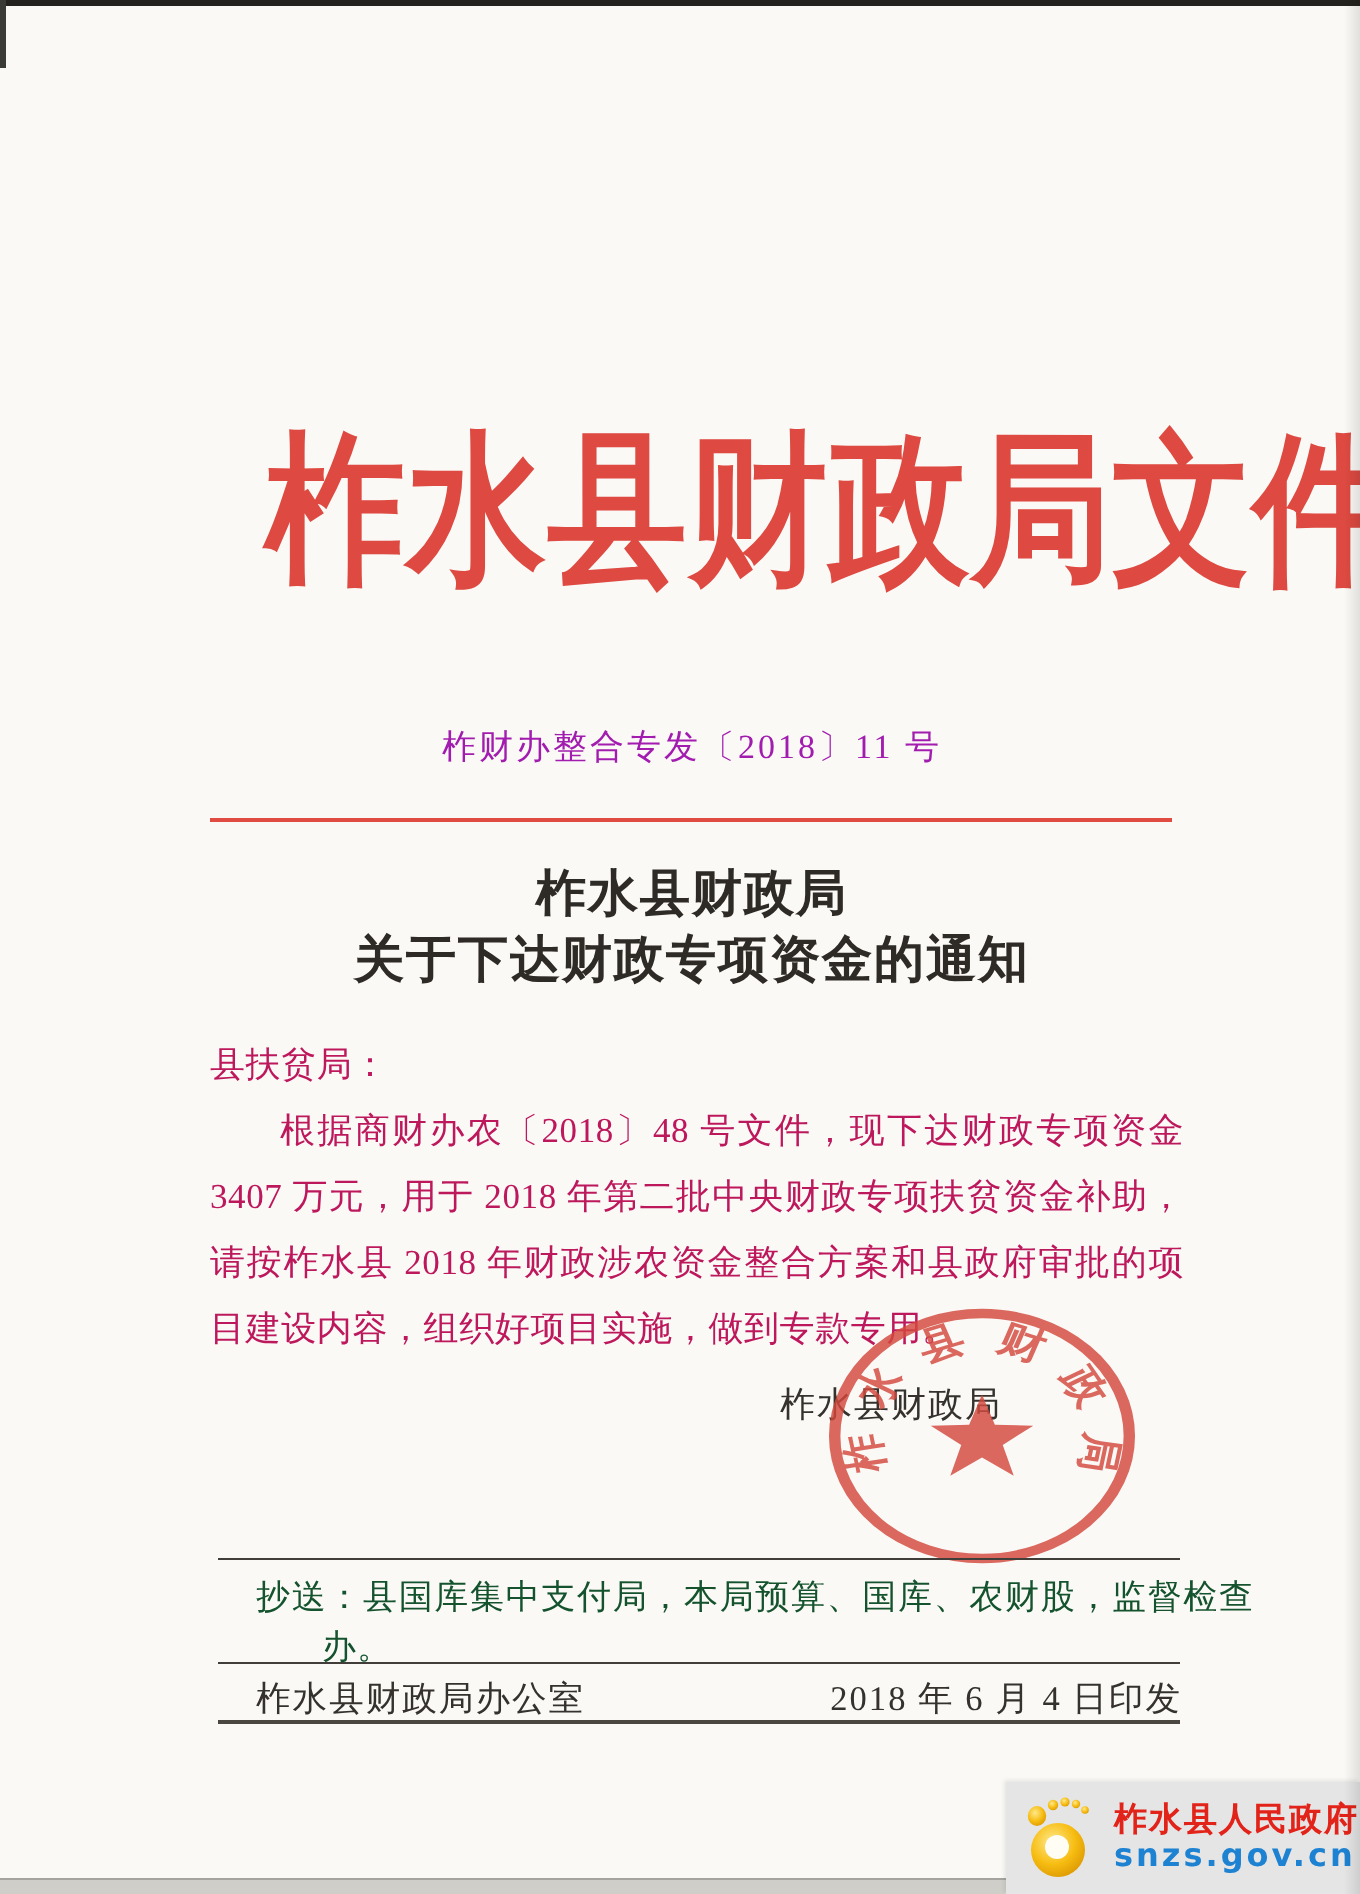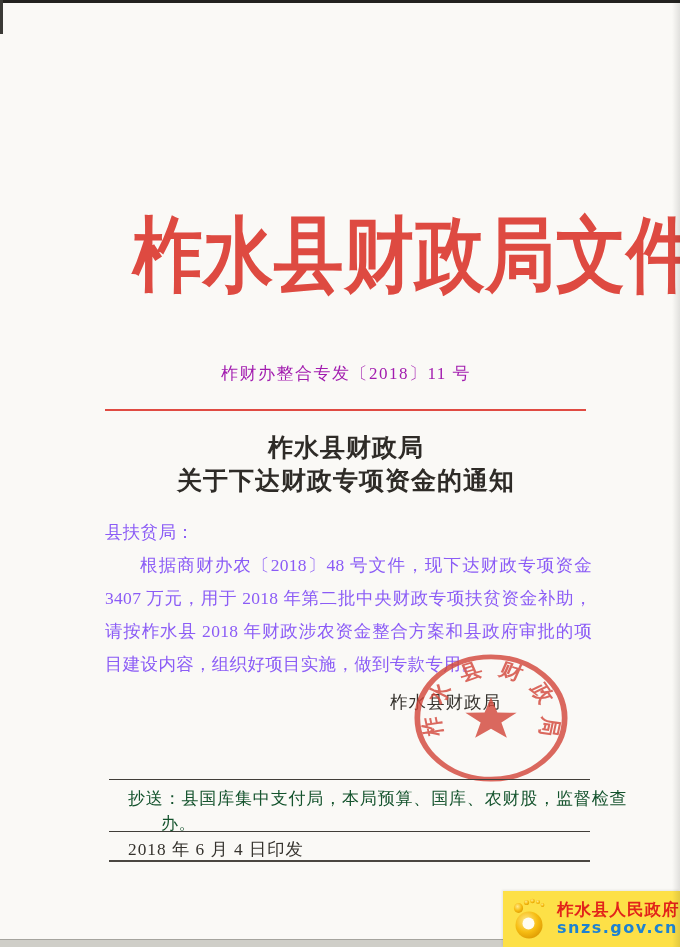--- a/index.html
+++ b/index.html
@@ -38,21 +38,21 @@
   .red-line{
     position:absolute;left:0;top:409px;width:481px;height:2px;background:#e04b42;
   }
   .notice-title{
     position:absolute;left:0;top:431px;width:482px;
     text-align:center;font-weight:bold;color:#2e2b27;
     font-size:25px;line-height:33px;letter-spacing:1px;
   }
   .body-block{
     position:absolute;left:0;top:516px;width:487px;
-    font-size:17.5px;line-height:33px;color:#8b5cf6;
+    font-size:17.5px;line-height:33px;color:#be185d;
     text-align:justify;letter-spacing:0.3px;
   }
   .body-block p{margin:0;text-indent:2em;}
   .signature{
     position:absolute;left:285px;top:686px;width:200px;
     font-size:17.5px;line-height:32px;color:#35322d;letter-spacing:1px;
   }
   .seal{
     position:absolute;left:303px;top:649px;width:166px;height:138px;
     opacity:0.82;pointer-events:none;
@@ -67,21 +67,21 @@
     padding-left:33px;text-indent:-33px;text-align:justify;letter-spacing:0.5px;
   }
   .footer-row{
     position:absolute;left:23px;top:837px;width:463px;
     display:flex;justify-content:space-between;
     font-size:17.3px;color:#35322d;letter-spacing:1px;
   }
 
   .site-logo{
     position:absolute;left:503px;top:891px;width:177px;height:56px;
-    background:#fde047;box-shadow:-1px -1px 2px rgba(0,0,0,0.08);
+    background:#e5e5e5;box-shadow:-1px -1px 2px rgba(0,0,0,0.08);
     display:flex;align-items:center;
   }
   .site-logo .foot{width:44px;height:48px;margin-left:6px;flex:0 0 auto;}
   .site-logo .texts{margin-left:4px;line-height:1.18;}
   .site-logo .gov-name{
     font-size:16.5px;font-weight:bold;color:#e2231a;
     font-family:"Liberation Serif","DejaVu Serif",serif;letter-spacing:1px;
   }
   .site-logo .gov-url{
     font-size:16px;font-weight:bold;color:#1d82d2;
@@ -128,20 +128,21 @@
       </g>
     </svg>
 
     <div class="footer-line l1"></div>
 
     <div class="footer-cc"><span>抄送：</span><span>县国库集中支付局，本局预算、国库、农财股，监督检查办。</span></div>
 
     <div class="footer-line l2"></div>
 
     <div class="footer-row">
+      <span>柞水县财政局办公室</span>
       <span>2018 年 6 月 4 日印发</span>
     </div>
 
     <div class="footer-line l3"></div>
 
   </div>
 
   <div class="scan-bottom-strip"></div>
 
   <div class="site-logo">

